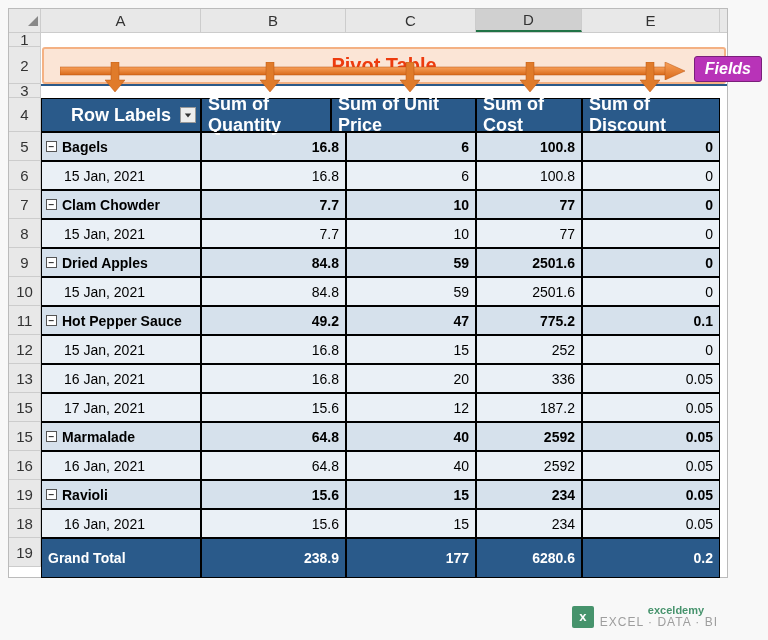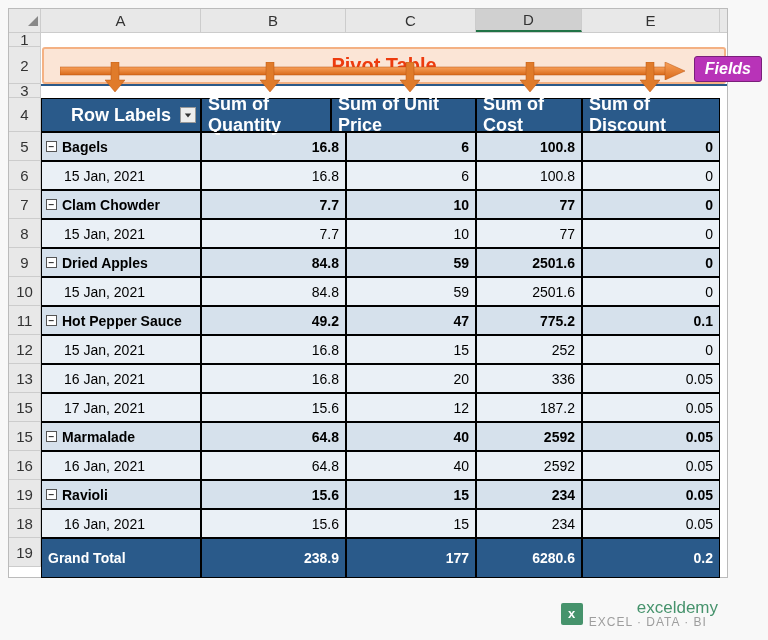--- a/index.html
+++ b/index.html
@@ -57,21 +57,21 @@
   .total { background: #2a5a8a; color: #fff; font-weight: bold; height: 40px; font-size: 16px; }
   
   .arrow-main { position: absolute; left: 60px; top: 62px; width: 625px; height: 18px; z-index: 5; }
   .arrow-down { position: absolute; top: 62px; width: 20px; height: 30px; z-index: 5; }
   
   .fields-label { position: absolute; right: 6px; top: 56px; background: #b833b8; color: #fff; font-style: italic; font-weight: bold; padding: 3px 10px; border-radius: 3px; border: 1px solid #7a1f7a; font-size: 16px; z-index: 6; }
   
   .watermark { position: absolute; bottom: 12px; right: 50px; display: flex; align-items: center; gap: 6px; opacity: 0.8; }
   .watermark .logo { width: 22px; height: 22px; background: #1a7a4a; display: flex; align-items: center; justify-content: center; color: #fff; font-weight: bold; font-size: 13px; border-radius: 2px; }
   .watermark .wtext { display: flex; flex-direction: column; line-height: 1; }
-  .watermark .wbrand { color: #1a7a4a; font-weight: normal; font-size: 17px; margin-left: 48px; }
+  .watermark .wbrand { color: #1a7a4a; font-weight: bold; font-size: 11px; margin-left: 48px; }
   .watermark .wtag { color: #888; font-size: 12px; letter-spacing: 1px; }
 </style>
 </head>
 <body>
 
 <div class="sheet">
   <div class="col-headers">
     <div class="corner">
         <svg viewBox="0 0 10 10">
           <path d="M10 0 L10 10 L0 10 Z"></path>

